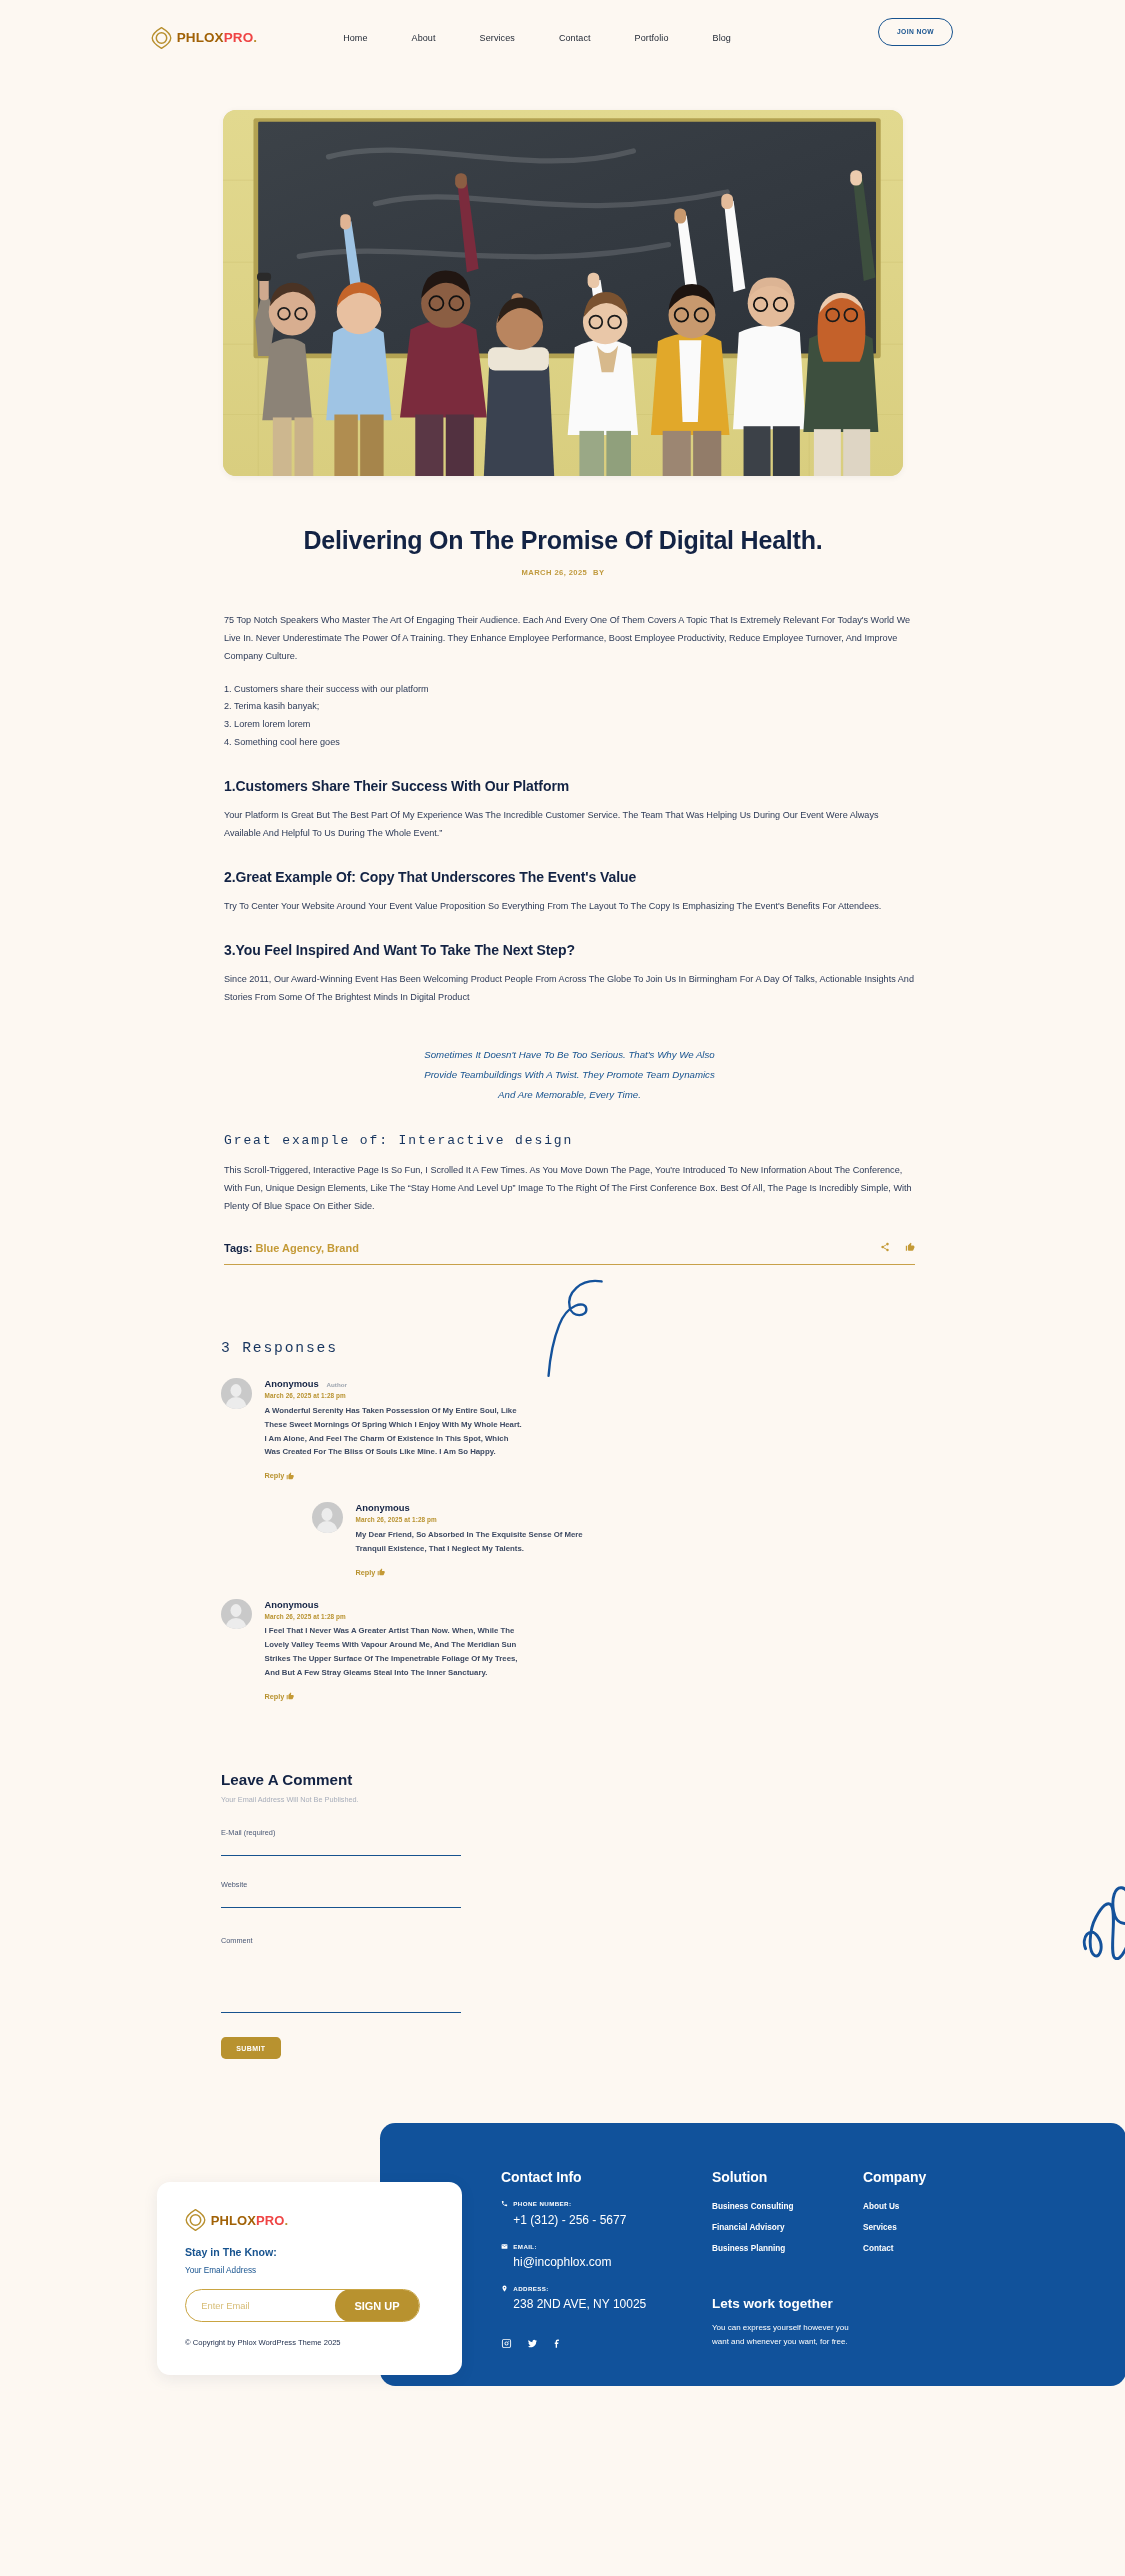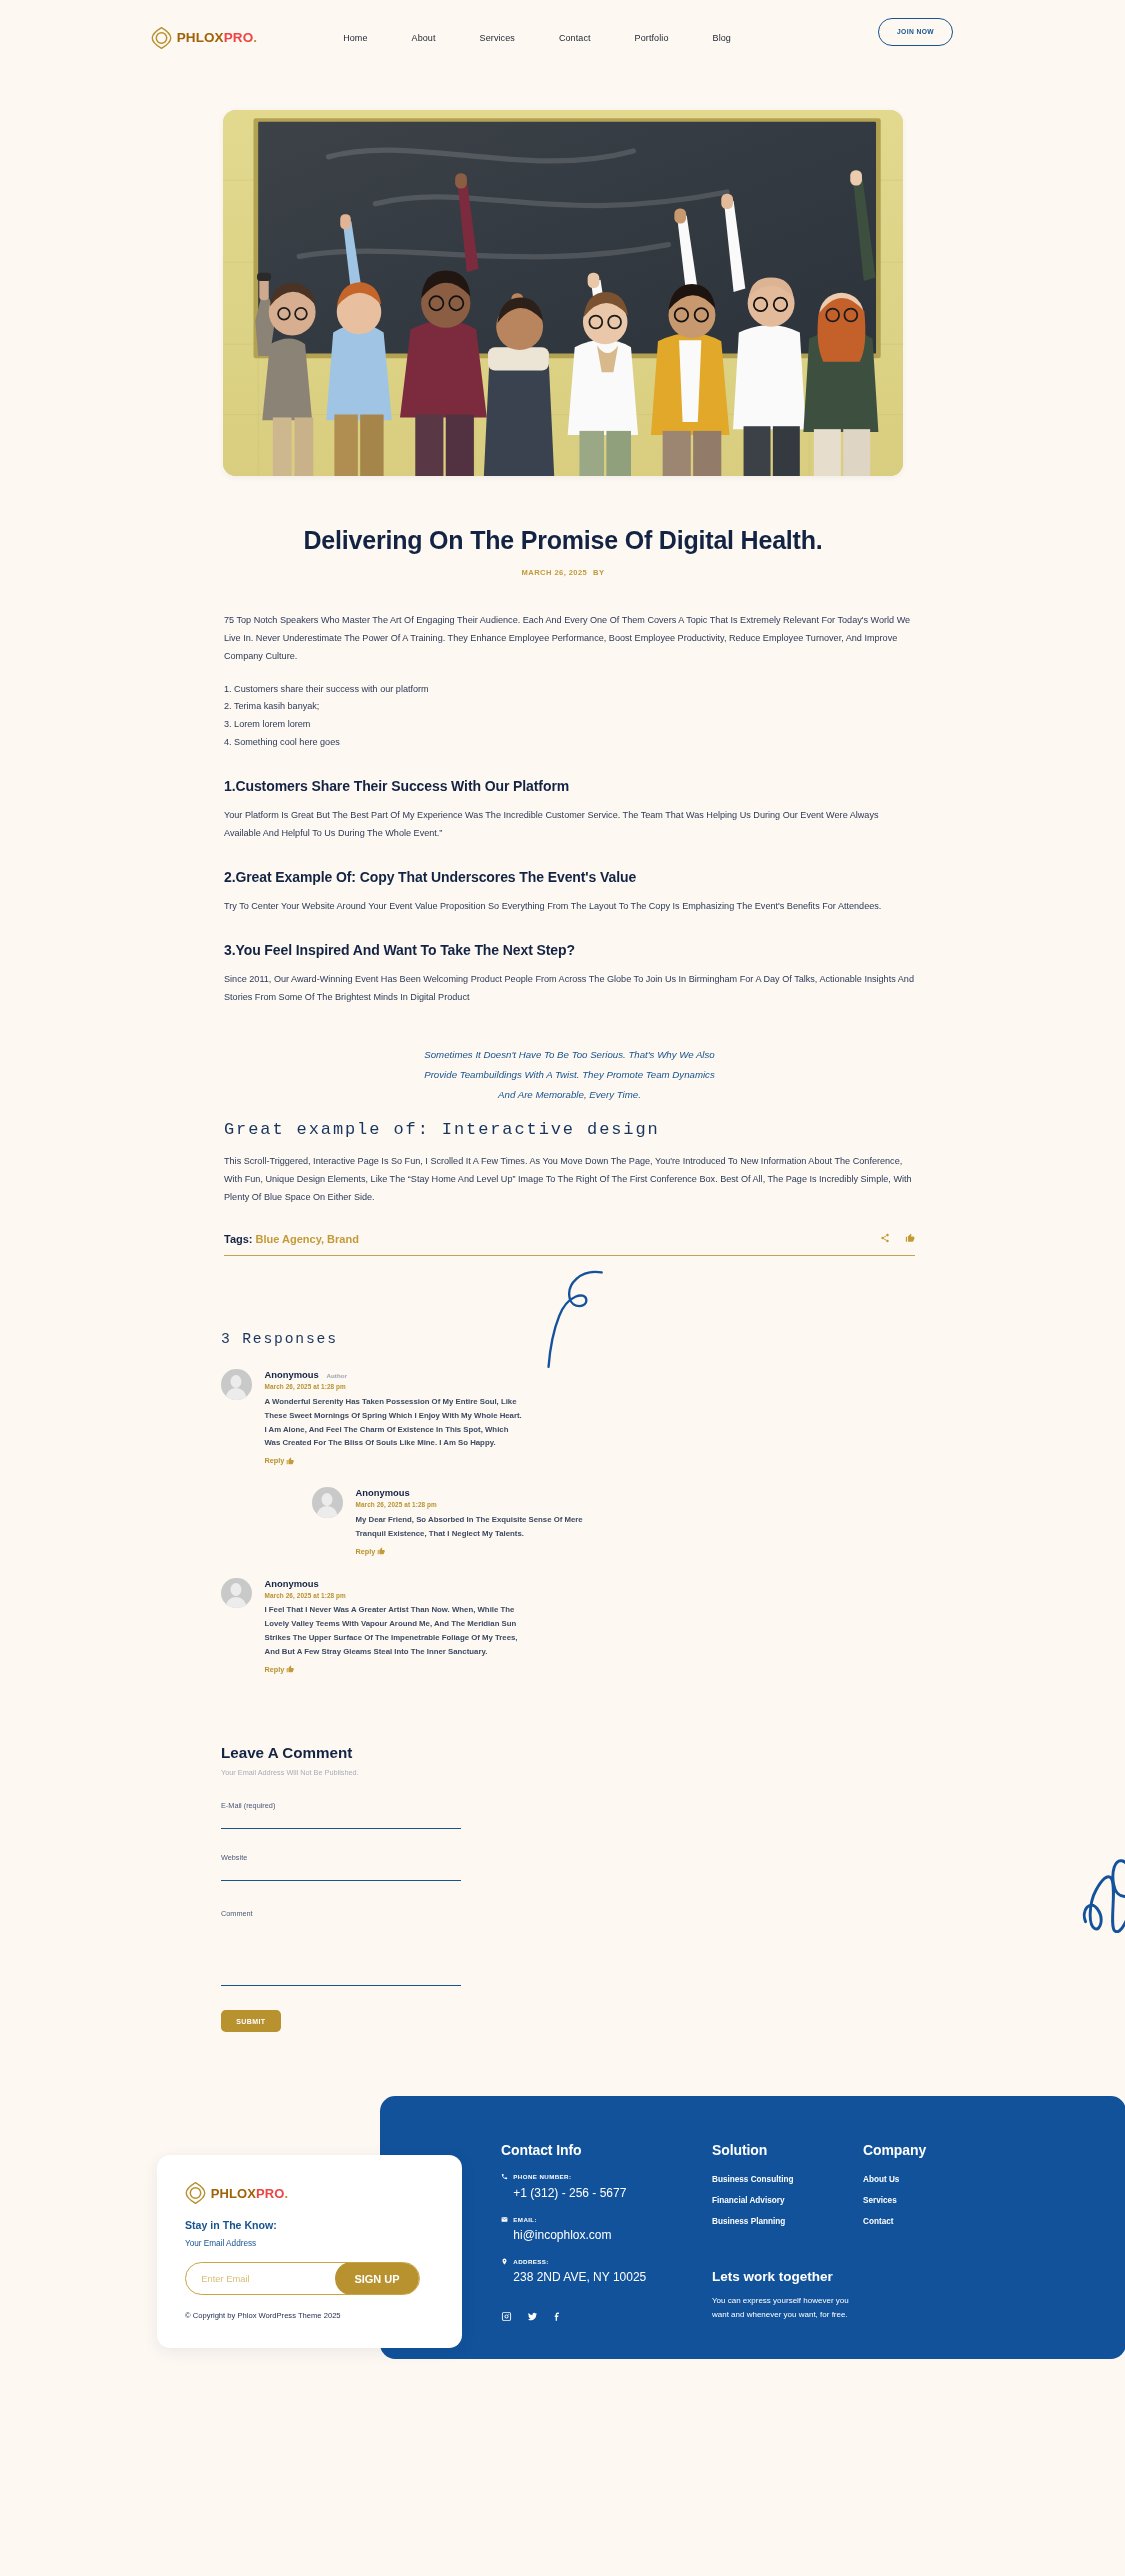--- a/index.html
+++ b/index.html
@@ -75,21 +75,21 @@
     letter-spacing:-0.1px;
   }
   .sub + .p{margin-top:11.7px;}
 
   .quote{
     text-align:center;margin-top:39px;color:#17538f;font-style:italic;
     font-size:9.7px;line-height:2.05;font-weight:500;
   }
 
   h4.mono-head{
-    margin-top:15px;font-size:17px;font-weight:500;color:#17355f;
+    margin-top:28px;font-size:13px;font-weight:500;color:#17355f;
     font-family:"Liberation Mono", monospace;letter-spacing:1.9px;
   }
 
   
   .tags-row{
     margin-top:26px;display:flex;align-items:flex-end;justify-content:space-between;
     border-bottom:0.6px solid #c8a14a;padding-bottom:10.6px;
   }
   .tags-left{font-size:11px;font-weight:800;color:#132344;}
   .tags-left .tagvals{color:#c49a36;}
@@ -114,21 +114,21 @@
   }
   .avatar::after{
     content:"";position:absolute;left:50%;top:19px;transform:translateX(-50%);
     width:21px;height:17.6px;border-radius:10.6px 10.6px 0 0;background:#ececec;
   }
   .c-body{flex:1;}
   .c-name{font-size:9.4px;font-weight:800;color:#132344;display:inline-block;}
   .c-badge{font-size:6.2px;color:#9aa2ad;font-weight:600;margin-left:5.3px;}
   .c-date{font-size:6.4px;color:#b8922f;font-weight:700;margin-top:2.9px;letter-spacing:0.1px;}
   .c-text{font-size:7.8px;line-height:1.78;color:#3d4a63;margin-top:4.7px;font-weight:600;}
-  .c-actions{margin-top:6px;display:flex;align-items:center;gap:2px;text-align:center;}
+  .c-actions{margin-top:12px;display:flex;align-items:center;gap:2px;text-align:center;}
   .c-reply{font-size:7.3px;color:#b8922f;font-weight:600;cursor:pointer;}
   .thumb{width:8.2px;height:8.2px;fill:#c49a36;display:block;cursor:pointer;}
 
   
   .form-wrap{width:698px;margin:0 auto;padding-top:70px;padding-left:7px;position:relative;}
   .form-title{font-size:15.2px;font-weight:800;color:#132344;}
   .form-note{font-size:7.3px;color:#a8aebb;margin-top:7px;}
   .field{margin-top:24.6px;width:240px;}
   .field label{display:block;font-size:7.3px;color:#4a5875;margin-bottom:6.4px;}
   .field input{

